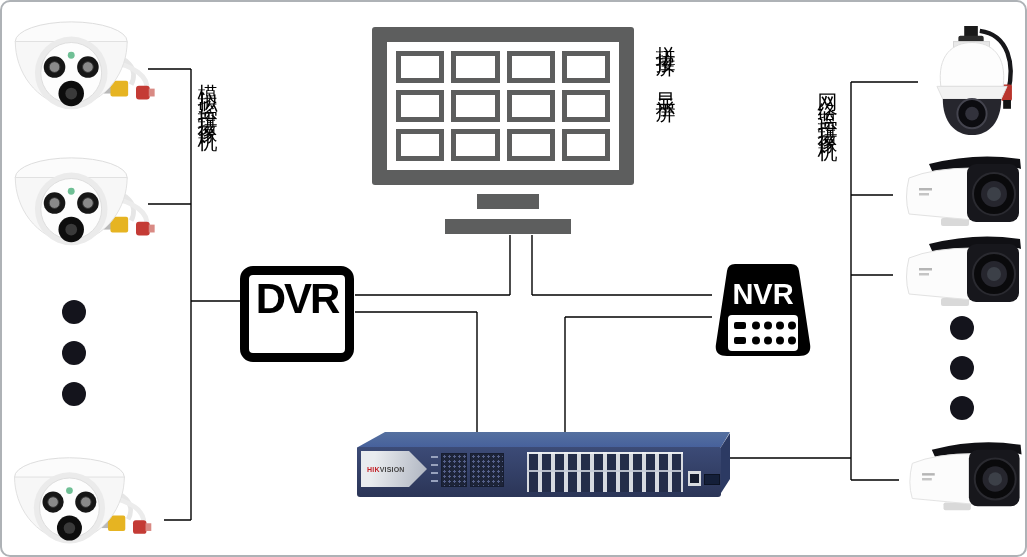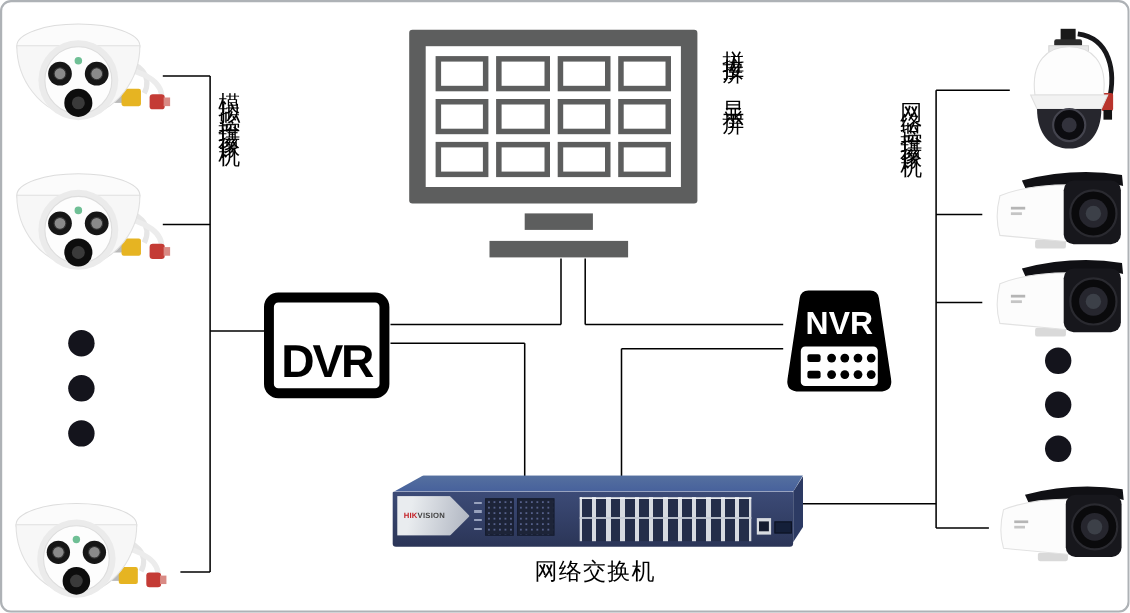--- a/index.html
+++ b/index.html
@@ -26,21 +26,21 @@
     display:grid;grid-template-columns:repeat(4,1fr);grid-template-rows:repeat(3,1fr);
     gap:7px;padding:9px;box-sizing:border-box;
   }
   .tile{border:5px solid #5d5e5e;background:#fff;}
   .monitor-neck{position:absolute;left:475px;top:192px;width:62px;height:15px;background:#5d5e5e;z-index:2;}
   .monitor-base{position:absolute;left:443px;top:217px;width:126px;height:15px;background:#5d5e5e;z-index:2;}
   
   .dvr{
     position:absolute;left:238px;top:264px;width:114px;height:96px;box-sizing:border-box;
     border:9px solid #000;border-radius:13px;background:#fff;z-index:2;
-    display:flex;align-items:flex-end;justify-content:center;
+    display:flex;align-items:flex-start;justify-content:center;
   }
   .dvr-text{font-weight:bold;font-size:42px;letter-spacing:-2px;color:#000;}
   
   .dots-col{position:absolute;z-index:2;display:flex;flex-direction:column;gap:17px;}
   .dot{width:24px;height:24px;border-radius:50%;background:#14141c;}
   
   .switch{position:absolute;left:353px;top:430px;width:378px;height:72px;z-index:2;}
   .sw-top{
     position:absolute;left:0;top:0;width:378px;height:15px;background:linear-gradient(#55709f,#47619c);
     clip-path:polygon(30px 0,375px 0,366px 15px,3px 15px);
@@ -229,21 +229,20 @@
       </div>
       <div class="sw-leds"></div>
       <div class="sw-vent vent-a"></div>
       <div class="sw-vent vent-b"></div>
       <div class="sw-ports"></div>
       <div class="sw-uplink"></div>
       <div class="sw-sfp"></div>
     </div>
   </div>
 
-  <div class="hlabel" style="left:484px;top:503px;">网络交换机</div>
 
   <svg class="abs cam" style="left:920px;top:24px;" width="100" height="112" viewBox="0 0 100 115">
     <path d="M58,5 C88,9 94,40 87,68" fill="none" stroke="#17171a" stroke-width="4.5"></path>
     <rect x="80" y="60" width="11" height="17" rx="2" fill="#b9342c"></rect>
     <rect x="82" y="76" width="8" height="9" fill="#141414"></rect>
     <rect x="42" y="0" width="14" height="11" fill="#1a1a1a"></rect>
     <rect x="36" y="10" width="26" height="7" rx="2" fill="#2c2c2c"></rect>
     <rect x="31" y="16" width="37" height="6" fill="#e9e9e9" stroke="#d5d5d5"></rect>
     <path d="M18,62 C14,30 30,17 50,17 C70,17 86,30 82,62 Z" fill="#fdfdfd" stroke="#dfdfdf"></path>
     <path d="M14,62 L86,62 L80,75 L20,75 Z" fill="#f2f2f2" stroke="#dfdfdf"></path>

